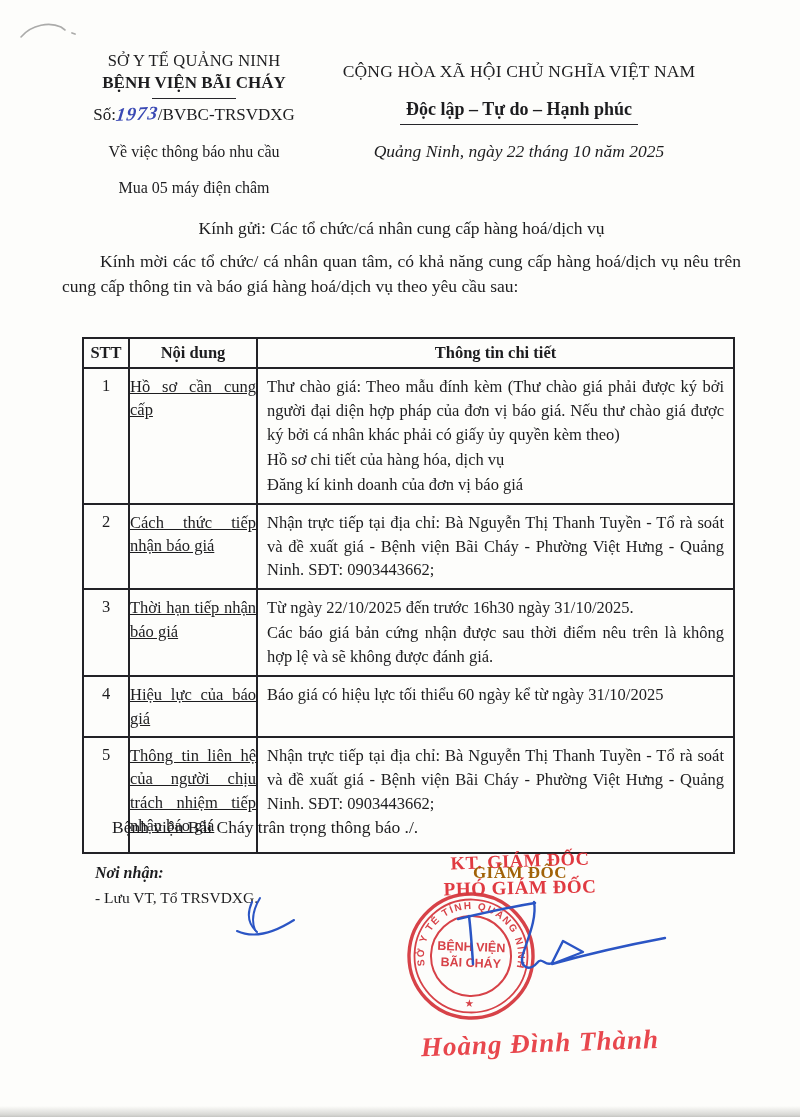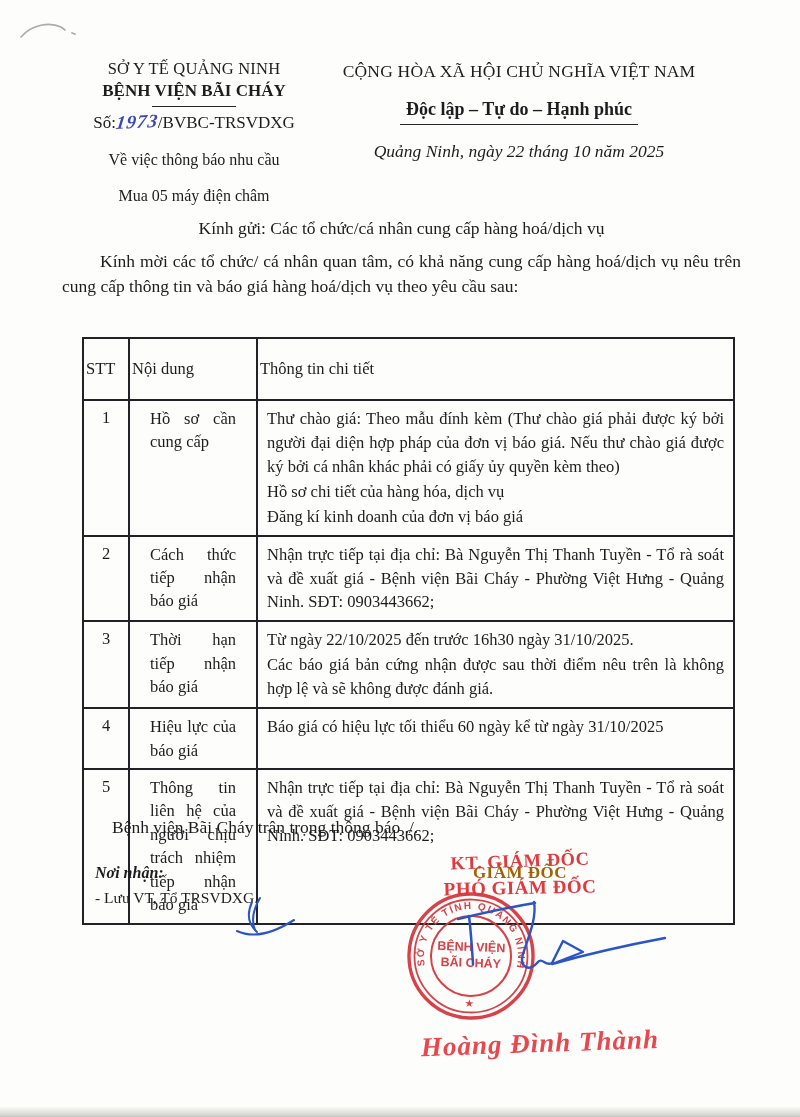--- a/index.html
+++ b/index.html
@@ -3,42 +3,42 @@
 <meta charset="utf-8">
 <style>
   * { margin:0; padding:0; box-sizing:border-box; }
   html,body { background:#e9e9e7; }
   .page {
     position:relative; width:800px; height:1117px; margin:0 auto;
     background:#fdfdfb; overflow:hidden;
     font-family:"Liberation Serif", serif; color:#1d1d1f;
   }
   
-  .hdr-left { position:absolute; left:52px; top:58px; width:284px; text-align:center; line-height:1.3; }
+  .hdr-left { position:absolute; left:52px; top:50px; width:284px; text-align:center; line-height:1.3; }
   .org-parent { font-size:16.5px; letter-spacing:.2px; }
   .org-name  { font-size:17px; font-weight:bold; margin-top:1px; }
   .org-underline { width:84px; border-top:1.6px solid #26262a; margin:3px auto 3px auto; }
   .doc-number { font-size:17px; white-space:nowrap; }
   .hand-number { color:#3a49b4; font-style:italic; font-size:19px; letter-spacing:1px; display:inline-block; transform:skewX(-10deg) rotate(-3deg); font-weight:bold; }
   .subject { font-size:16px; line-height:1.32; margin-top:15px; }
   .hdr-right { position:absolute; left:330px; top:60px; width:378px; text-align:center; line-height:1.3; }
   .national { font-size:17.5px; font-weight:normal; letter-spacing:.2px; }
   .motto { display:inline-block; font-size:18px; font-weight:bold; border-bottom:1.7px solid #26262a; padding:1px 6px 3px 6px; margin-top:14px; }
   .place-date { font-size:17.5px; font-style:italic; margin-top:15px; }
   
   .content { position:absolute; left:62px; top:216px; width:679px; font-size:17.5px; line-height:1.47; }
   .salutation { text-align:center; margin-bottom:7px; }
   .para { text-align:justify; text-indent:38px; }
   
   .info-table { position:absolute; left:82px; top:337px; width:651px; border-collapse:collapse; font-size:16.5px; table-layout:fixed; }
   .info-table th, .info-table td { border:2px solid #222226; vertical-align:top; }
-  .info-table th { font-weight:normal; text-align:left; padding:20px 2px; height:28px; vertical-align:middle; }
+  .info-table th { font-weight:bold; text-align:center; padding:4px 2px; height:28px; vertical-align:middle; }
   .col-no { width:46px; } .col-label { width:128px; } .col-detail { width:477px; }
   td.no { text-align:center; padding-top:7px; }
-  td.label { padding:6px 20px; text-align:justify; line-height:1.42; }
+  td.label { padding:6px 0; text-align:justify; line-height:1.42;text-decoration:underline; }
   td.details { padding:5px 9px; line-height:1.45; }
   td.details p { text-align:justify; margin:1px 0; }
   tr.r1 td { height:110px; } tr.r2 td { height:74px; } tr.r3 td { height:80px; }
   tr.r4 td { height:58px; } tr.r5 td { height:116px; }
   .closing { position:absolute; left:62px; top:817px; width:679px; font-size:17.5px; text-indent:50px; }
   
   .recipients { position:absolute; left:95px; top:862px; font-size:15.5px; line-height:1.42; }
   .recipients-title { font-weight:bold; font-style:italic; font-size:16px; margin-bottom:2px; }
   .sign-titles { position:absolute; left:412px; top:850px; width:216px; height:56px; }
   .stamp-line { position:absolute; width:100%; text-align:center; color:#e03a41; font-weight:bold; }

